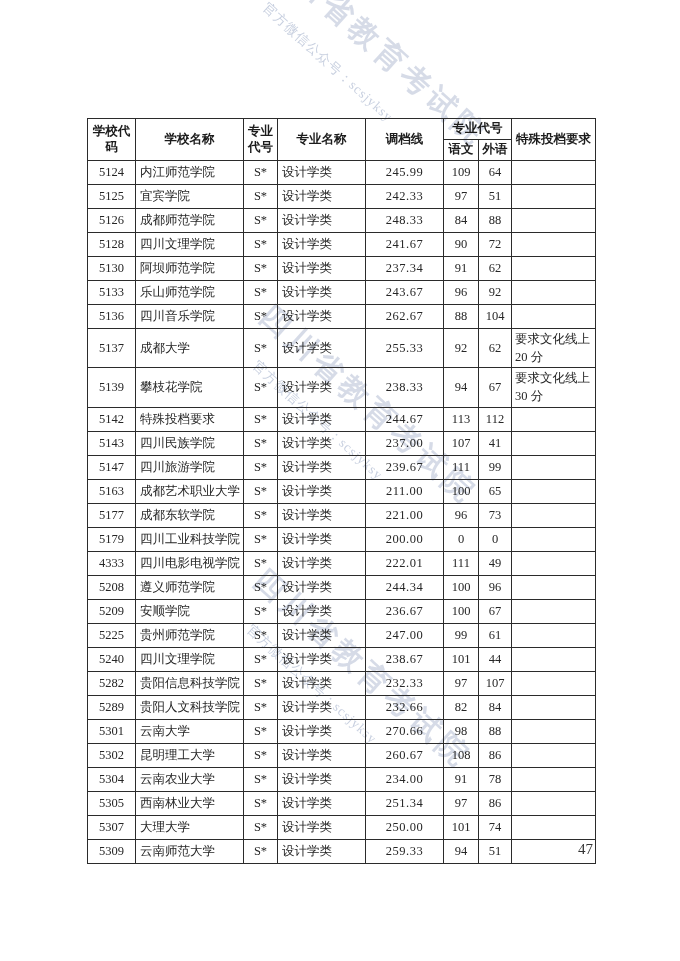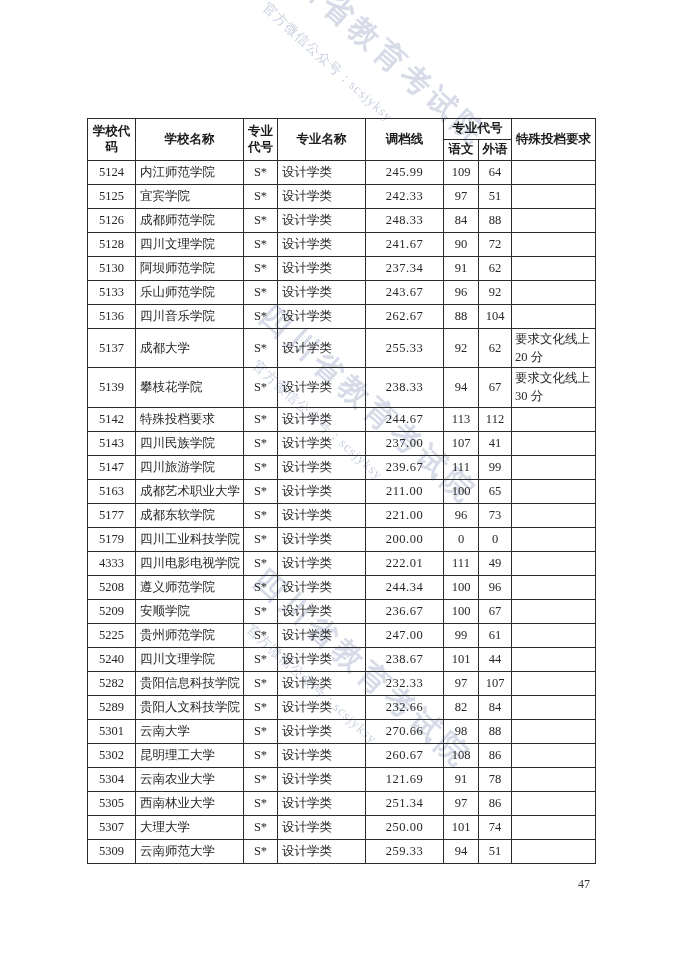--- a/index.html
+++ b/index.html
@@ -76,23 +76,22 @@
     font-size: 11.5px;
     line-height: 1.45;
     padding: 1px 2px 1px 3px !important;
     color: #2a2a2a;
   }
   
   .pagenum {
     position: absolute;
     left: 578px;
     top: 841px;
-    font-size: 12px;
+    font-size: 15px;
     color: #333333;
-    margin-top: 36px;
   }
 </style>
 </head>
 <body>
 
 <div class="page">
 
   <div class="wm" style="left:288px; top:-62px;">
     <span class="wm-big">四川省教育考试院</span>
     <span class="wm-small">官方微信公众号：scsjyksy</span>
@@ -371,21 +370,21 @@
           <td class="c-center score">260.67</td>
           <td class="c-center">108</td>
           <td class="c-center">86</td>
           <td class="c-left special"></td>
         </tr>
         <tr>
           <td class="c-center">5304</td>
           <td class="c-left">云南农业大学</td>
           <td class="c-center">S*</td>
           <td class="c-left">设计学类</td>
-          <td class="c-center score">121.69</td>
+          <td class="c-center score">234.00</td>
           <td class="c-center">91</td>
           <td class="c-center">78</td>
           <td class="c-left special"></td>
         </tr>
         <tr>
           <td class="c-center">5305</td>
           <td class="c-left">西南林业大学</td>
           <td class="c-center">S*</td>
           <td class="c-left">设计学类</td>
           <td class="c-center score">251.34</td>

